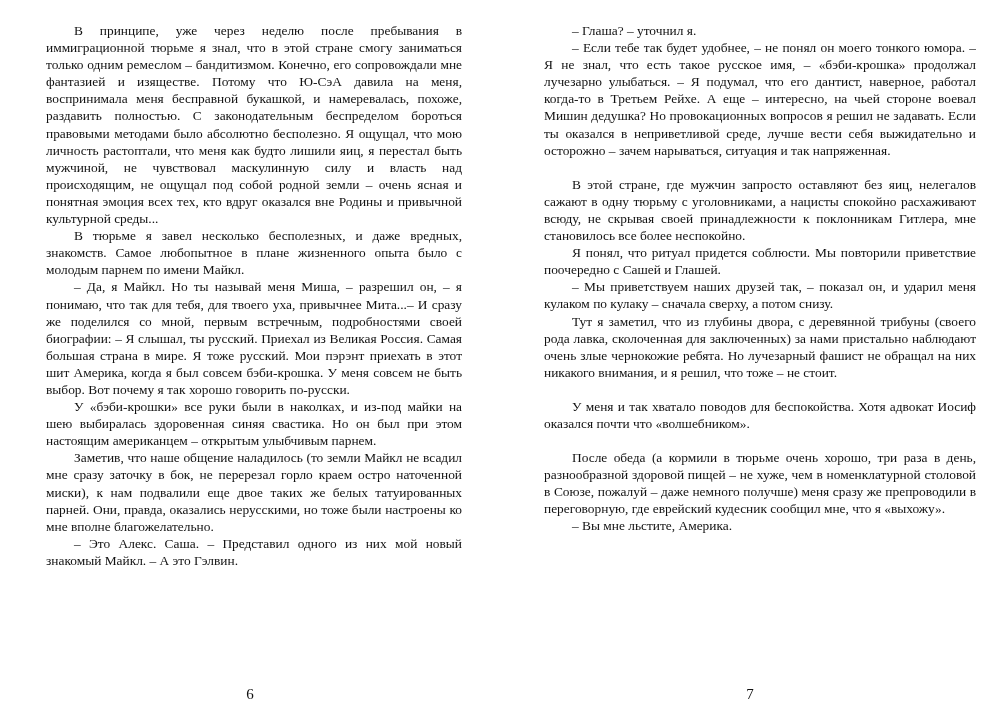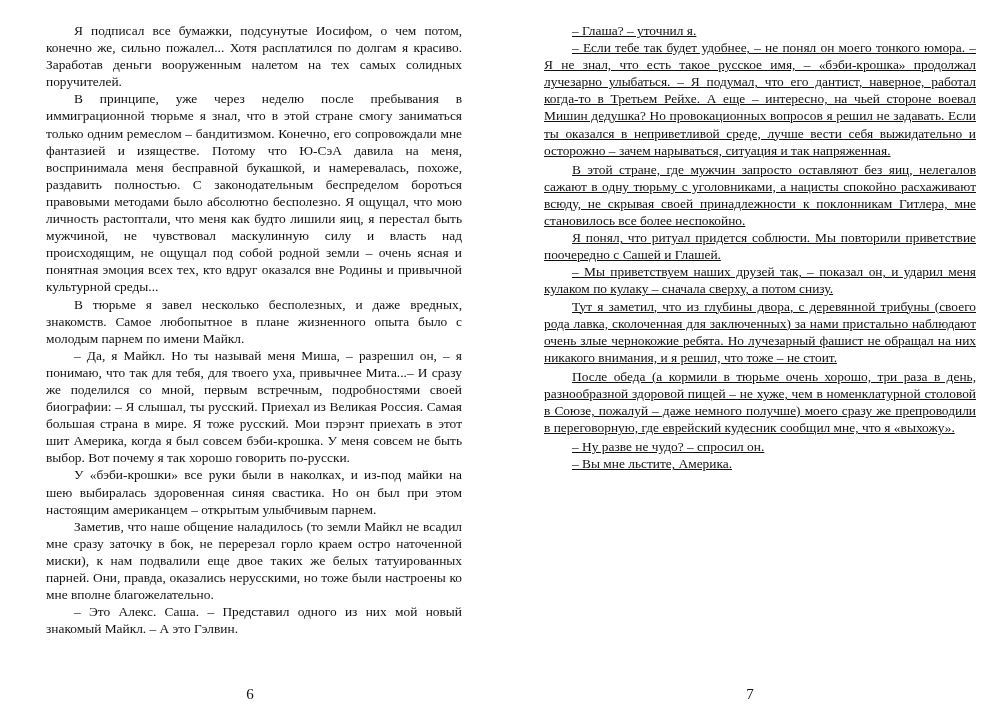--- a/index.html
+++ b/index.html
@@ -25,21 +25,20 @@
     position: relative;
     box-sizing: border-box;
     width: 500px;
     height: 725px;
   }
   .page-left {
     padding: 22px 38px 0 46px;
   }
   .page-right {
     padding: 22px 24px 0 44px;
-    text-decoration: underline;
   }
   .gutter {
     position: absolute;
     left: 499px;
     top: 0;
     width: 2px;
     height: 725px;
     background: #ffffff;
   }
   .textblock {
@@ -50,21 +49,21 @@
     hyphens: none;
   }
   .textblock p {
     margin: 0;
     text-indent: 28px;
   }
   .textblock p.nogap {
     margin-top: 0;
   }
   .textblock p.gap {
-    margin-top: 2px;
+    margin-top: 17px;
   }
   .textblock p.dialog {
     text-indent: 28px;
   }
   .folio {
     position: absolute;
     bottom: 22px;
     width: 100%;
     left: 0;
     text-align: center;
@@ -75,41 +74,40 @@
   .folio-left { }
   .folio-right { }
 </style>
 </head>
 <body>
 
 <div class="spread">
 
   <div class="page page-left">
     <div class="textblock">
-      <p class="nogap">Я подписал все бумажки, подсунутые Иосифом, о чем потом, конечно же, сильно пожалел... Хотя расплатился по долгам я красиво. Заработав деньги вооруженным налетом на тех самых солидных поручителей.</p>
       <p class="nogap">В принципе, уже через неделю после пребывания в иммиграционной тюрьме я знал, что в этой стране смогу заниматься только одним ремеслом – бандитизмом. Конечно, его сопровождали мне фантазией и изяществе. Потому что Ю-СэА давила на меня, воспринимала меня бесправной букашкой, и намеревалась, похоже, раздавить полностью. С законодательным беспределом бороться правовыми методами было абсолютно бесполезно. Я ощущал, что мою личность растоптали, что меня как будто лишили яиц, я перестал быть мужчиной, не чувствовал маскулинную силу и власть над происходящим, не ощущал под собой родной земли – очень ясная и понятная эмоция всех тех, кто вдруг оказался вне Родины и привычной культурной среды...</p>
       <p class="nogap">В тюрьме я завел несколько бесполезных, и даже вредных, знакомств. Самое любопытное в плане жизненного опыта было с молодым парнем по имени Майкл.</p>
       <p class="nogap dialog">– Да, я Майкл. Но ты называй меня Миша, – разрешил он, – я понимаю, что так для тебя, для твоего уха, привычнее Мита...– И сразу же поделился со мной, первым встречным, подробностями своей биографии: – Я слышал, ты русский. Приехал из Великая Россия. Самая большая страна в мире. Я тоже русский. Мои пэрэнт приехать в этот шит Америка, когда я был совсем бэби-крошка. У меня совсем не быть выбор. Вот почему я так хорошо говорить по-русски.</p>
       <p class="nogap">У «бэби-крошки» все руки были в наколках, и из-под майки на шею выбиралась здоровенная синяя свастика. Но он был при этом настоящим американцем – открытым улыбчивым парнем.</p>
       <p class="nogap">Заметив, что наше общение наладилось (то земли Майкл не всадил мне сразу заточку в бок, не перерезал горло краем остро наточенной миски), к нам подвалили еще двое таких же белых татуированных парней. Они, правда, оказались нерусскими, но тоже были настроены ко мне вполне благожелательно.</p>
       <p class="nogap dialog">– Это Алекс. Саша. – Представил одного из них мой новый знакомый Майкл. – А это Гэлвин.</p>
     </div>
     <div class="folio folio-left">6</div>
   </div>
 
   <div class="gutter"></div>
 
   <div class="page page-right">
     <div class="textblock">
       <p class="nogap dialog">– Глаша? – уточнил я.</p>
       <p class="nogap dialog">– Если тебе так будет удобнее, – не понял он моего тонкого юмора. – Я не знал, что есть такое русское имя, – «бэби-крошка» продолжал лучезарно улыбаться. – Я подумал, что его дантист, наверное, работал когда-то в Третьем Рейхе. А еще – интересно, на чьей стороне воевал Мишин дедушка? Но провокационных вопросов я решил не задавать. Если ты оказался в неприветливой среде, лучше вести себя выжидательно и осторожно – зачем нарываться, ситуация и так напряженная.</p>
       <p class="gap">В этой стране, где мужчин запросто оставляют без яиц, нелегалов сажают в одну тюрьму с уголовниками, а нацисты спокойно расхаживают всюду, не скрывая своей принадлежности к поклонникам Гитлера, мне становилось все более неспокойно.</p>
       <p class="nogap">Я понял, что ритуал придется соблюсти. Мы повторили приветствие поочередно с Сашей и Глашей.</p>
       <p class="nogap dialog">– Мы приветствуем наших друзей так, – показал он, и ударил меня кулаком по кулаку – сначала сверху, а потом снизу.</p>
       <p class="nogap">Тут я заметил, что из глубины двора, с деревянной трибуны (своего рода лавка, сколоченная для заключенных) за нами пристально наблюдают очень злые чернокожие ребята. Но лучезарный фашист не обращал на них никакого внимания, и я решил, что тоже – не стоит.</p>
-      <p class="gap">После обеда (а кормили в тюрьме очень хорошо, три раза в день, разнообразной здоровой пищей – не хуже, чем в номенклатурной столовой в Союзе, пожалуй – даже немного получше) моего сразу же препроводили в переговорную, где еврейский кудесник сообщил мне, что я «выхожу».</p>
-      <p class="gap dialog">– Ну разве не чудо? – спросил он.</p>
+      <p class="gap">У меня и так хватало поводов для беспокойства. Хотя адвокат Иосиф оказался почти что «волшебником».</p>
+      <p class="gap">После обеда (а кормили в тюрьме очень хорошо, три раза в день, разнообразной здоровой пищей – не хуже, чем в номенклатурной столовой в Союзе, пожалуй – даже немного получше) меня сразу же препроводили в переговорную, где еврейский кудесник сообщил мне, что я «выхожу».</p>
       <p class="nogap dialog">– Вы мне льстите, Америка.</p>
     </div>
     <div class="folio folio-right">7</div>
   </div>
 
 </div>
 
 </body></html>

